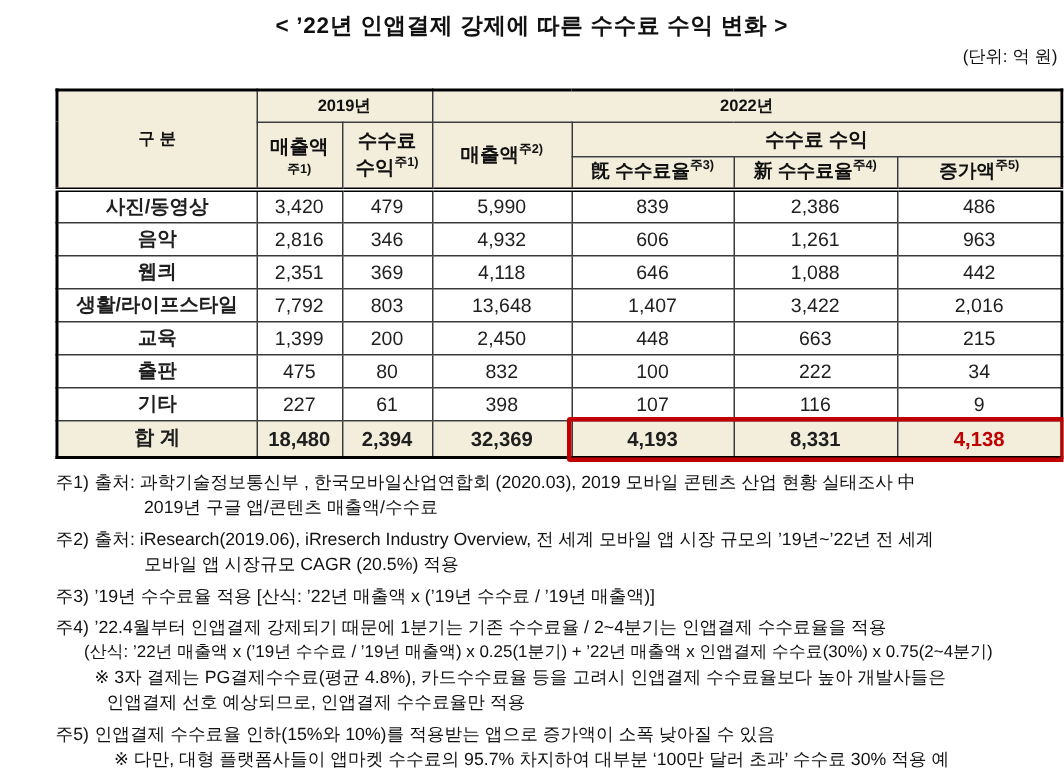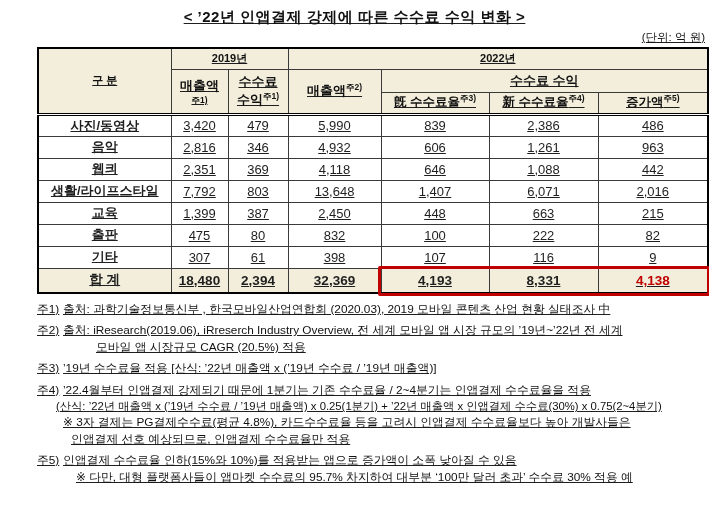--- a/index.html
+++ b/index.html
@@ -7,27 +7,27 @@
     --beige:#f3eedb;
     --line:#3a3a3a;
     --ink:#1f1f1f;
   }
   *{box-sizing:border-box;}
   html,body{margin:0;padding:0;}
   body{
     width:709px;height:512px;overflow:hidden;background:#ffffff;
     font-family:"Liberation Sans","DejaVu Sans",sans-serif;color:var(--ink);
   }
-  .page{position:relative;width:709px;height:444px;text-decoration:underline;}
+  .page{position:relative;width:709px;height:444px;}
   .title{
     text-align:center;font-size:15px;font-weight:bold;letter-spacing:0.5px;
     padding-top:8px;color:#111;
   }
   .unit{
-    text-align:right;font-size:11.5px;padding:3px 4px 2px 0;color:#111;
+    text-align:right;font-size:11.5px;padding:3px 4px 14px 0;color:#111;
   }
   .table-wrap{position:relative;margin-left:37px;width:670px;}
   table{
     width:670px;table-layout:fixed;border-collapse:collapse;
     border:2px solid #000;
   }
   th,td{
     border:1px solid var(--line);
     padding:1px 3px;
     font-size:13px;
@@ -141,44 +141,44 @@
           <td>646</td>
           <td>1,088</td>
           <td>442</td>
         </tr>
         <tr>
           <td class="cat">생활/라이프스타일</td>
           <td>7,792</td>
           <td>803</td>
           <td>13,648</td>
           <td>1,407</td>
-          <td>6,071</td>
+          <td>3,422</td>
           <td>2,016</td>
         </tr>
         <tr>
           <td class="cat">교육</td>
           <td>1,399</td>
-          <td>387</td>
+          <td>200</td>
           <td>2,450</td>
           <td>448</td>
           <td>663</td>
           <td>215</td>
         </tr>
         <tr>
           <td class="cat">출판</td>
           <td>475</td>
           <td>80</td>
           <td>832</td>
           <td>100</td>
           <td>222</td>
-          <td>82</td>
+          <td>34</td>
         </tr>
         <tr>
           <td class="cat">기타</td>
-          <td>307</td>
+          <td>227</td>
           <td>61</td>
           <td>398</td>
           <td>107</td>
           <td>116</td>
           <td>9</td>
         </tr>
         <tr class="total">
           <td class="cat">합 계</td>
           <td>18,480</td>
           <td>2,394</td>
@@ -190,20 +190,21 @@
       </tbody>
     </table>
     <div class="hl-box" style="left: 341.016px; top: 218.5px; width: 332.047px; height: 30px;"></div>
   </div>
 
   <div class="footnotes">
     <div class="fn">
       <span class="fn-label">주1)</span>
       <div class="fn-body">
         <div class="fn-line">출처: 과학기술정보통신부 , 한국모바일산업연합회 (2020.03), 2019 모바일 콘텐츠 산업 현황 실태조사 中</div>
+        <div class="fn-line ind-lg">2019년 구글 앱/콘텐츠 매출액/수수료</div>
       </div>
     </div>
     <div class="fn">
       <span class="fn-label">주2)</span>
       <div class="fn-body">
         <div class="fn-line">출처: iResearch(2019.06), iRreserch Industry Overview, 전 세계 모바일 앱 시장 규모의 ’19년~’22년 전 세계</div>
         <div class="fn-line ind-lg">모바일 앱 시장규모 CAGR (20.5%) 적용</div>
       </div>
     </div>
     <div class="fn">

